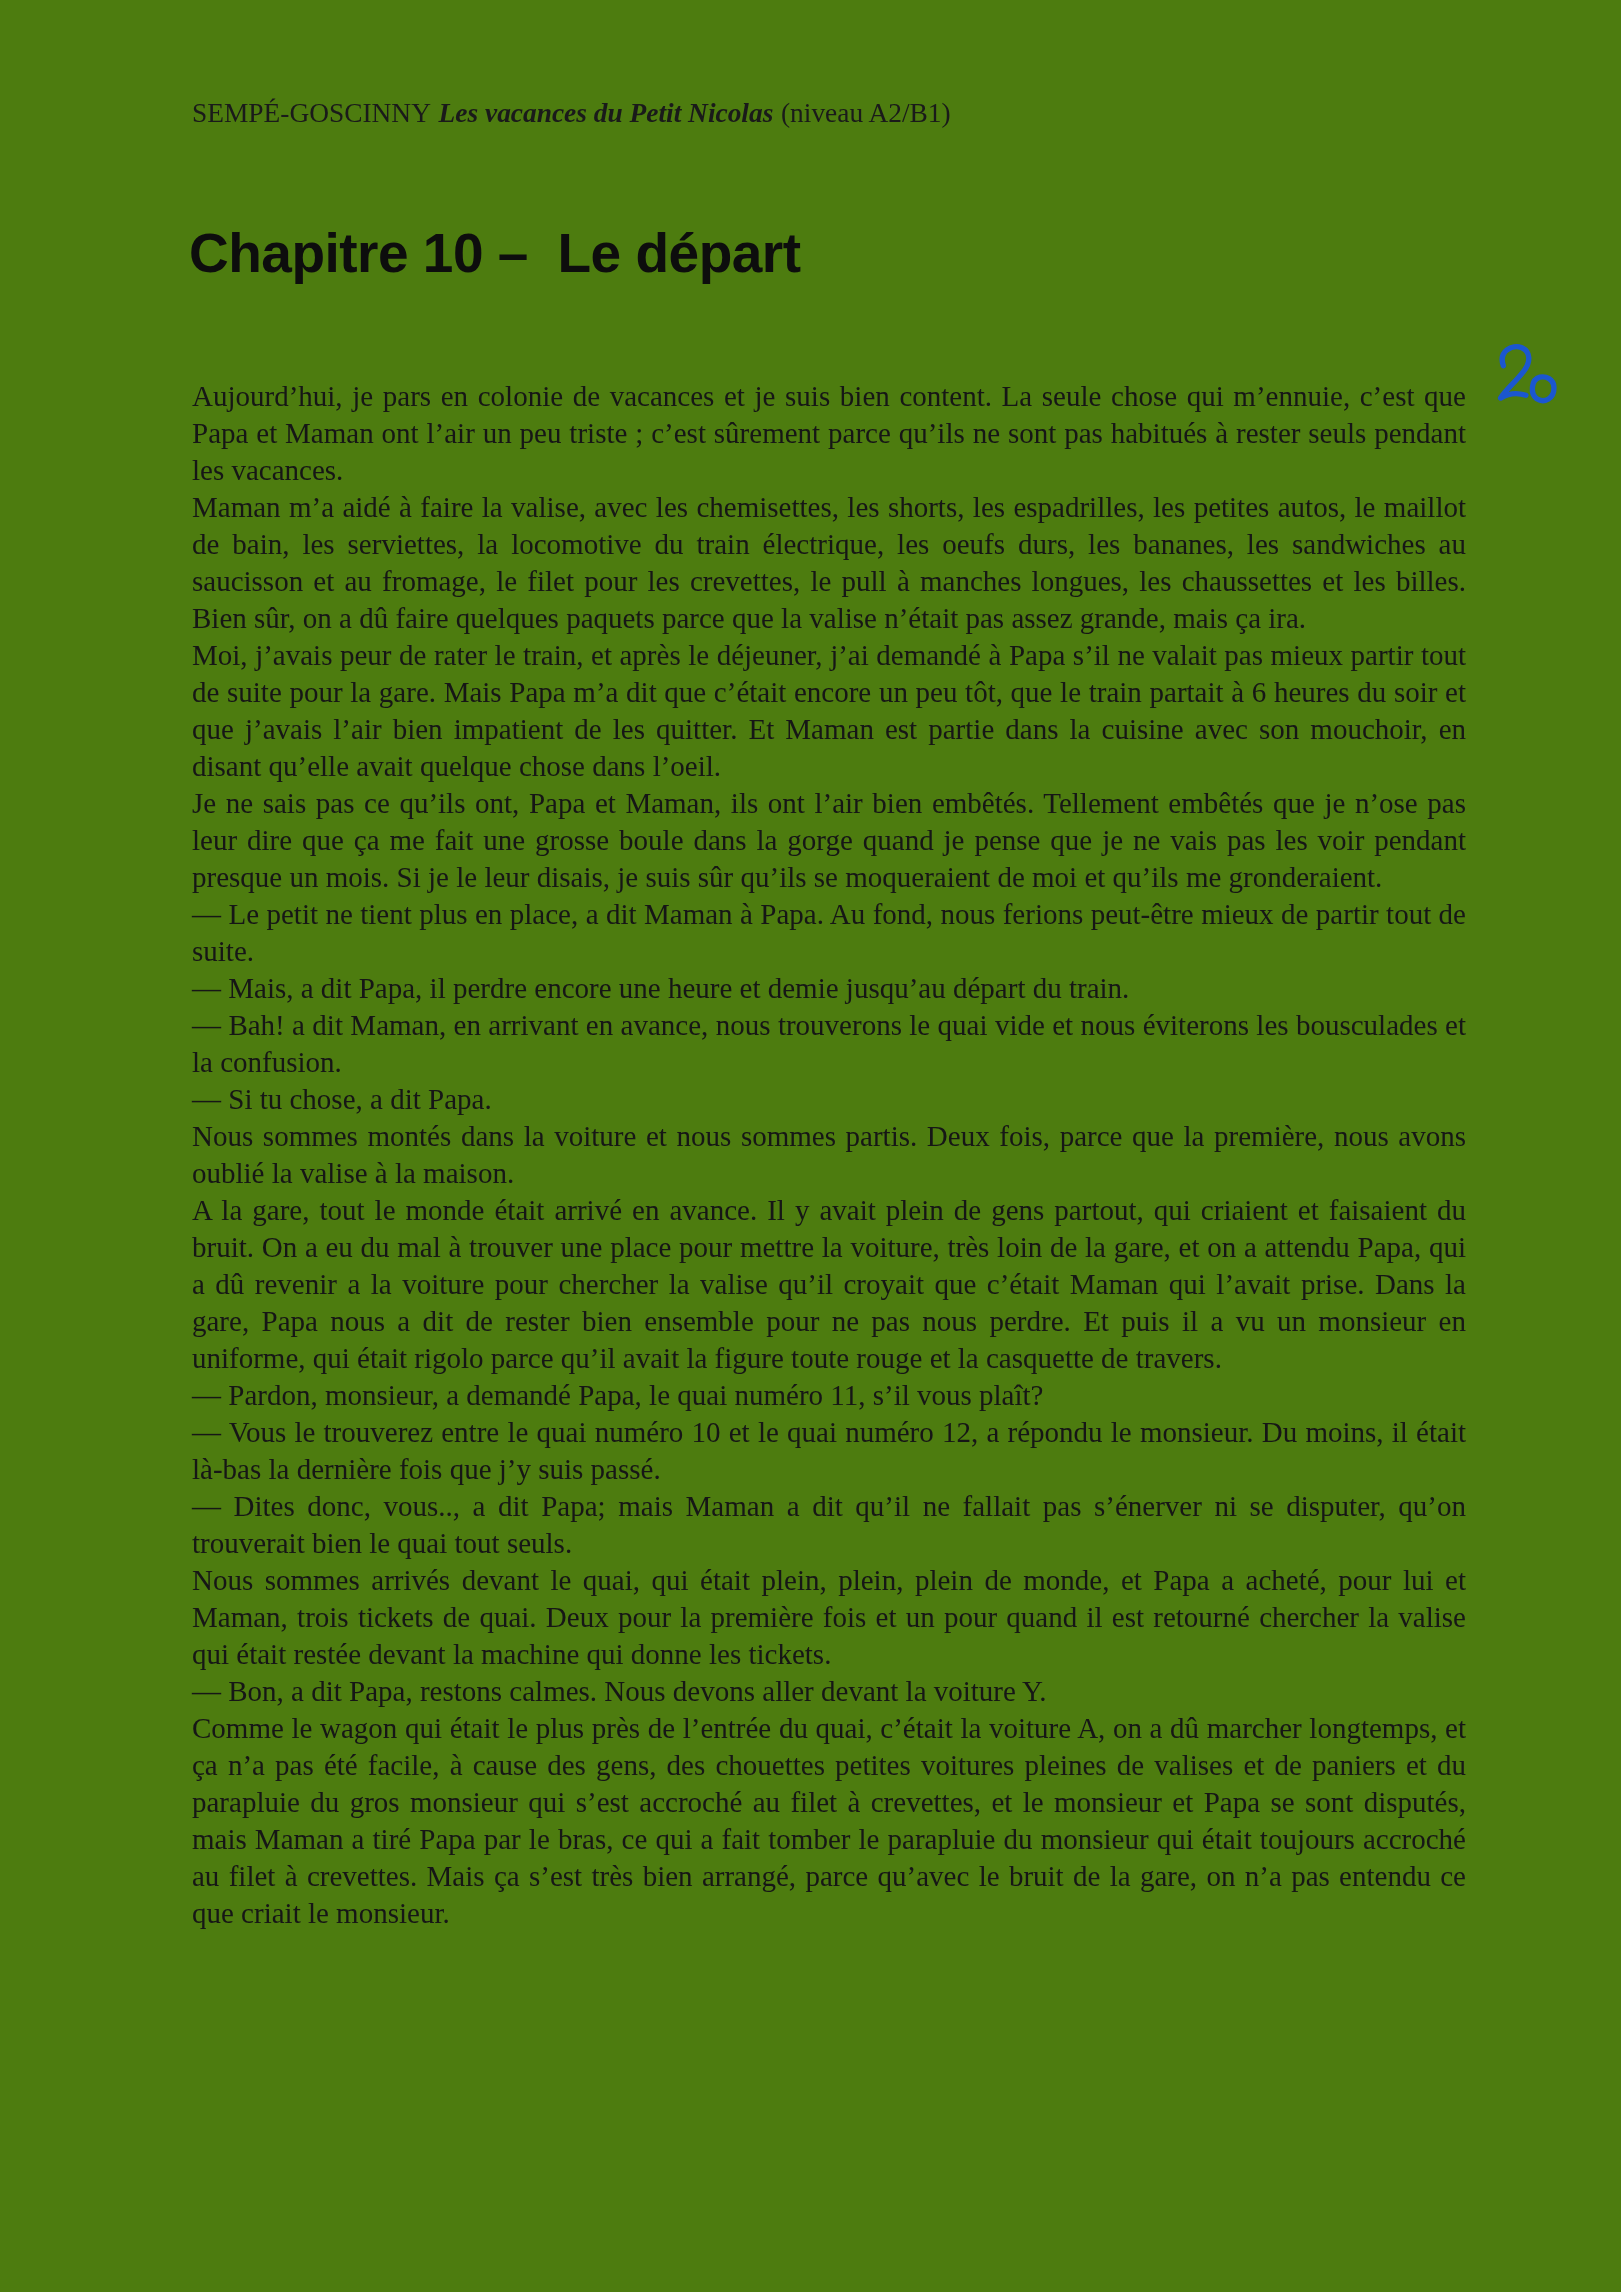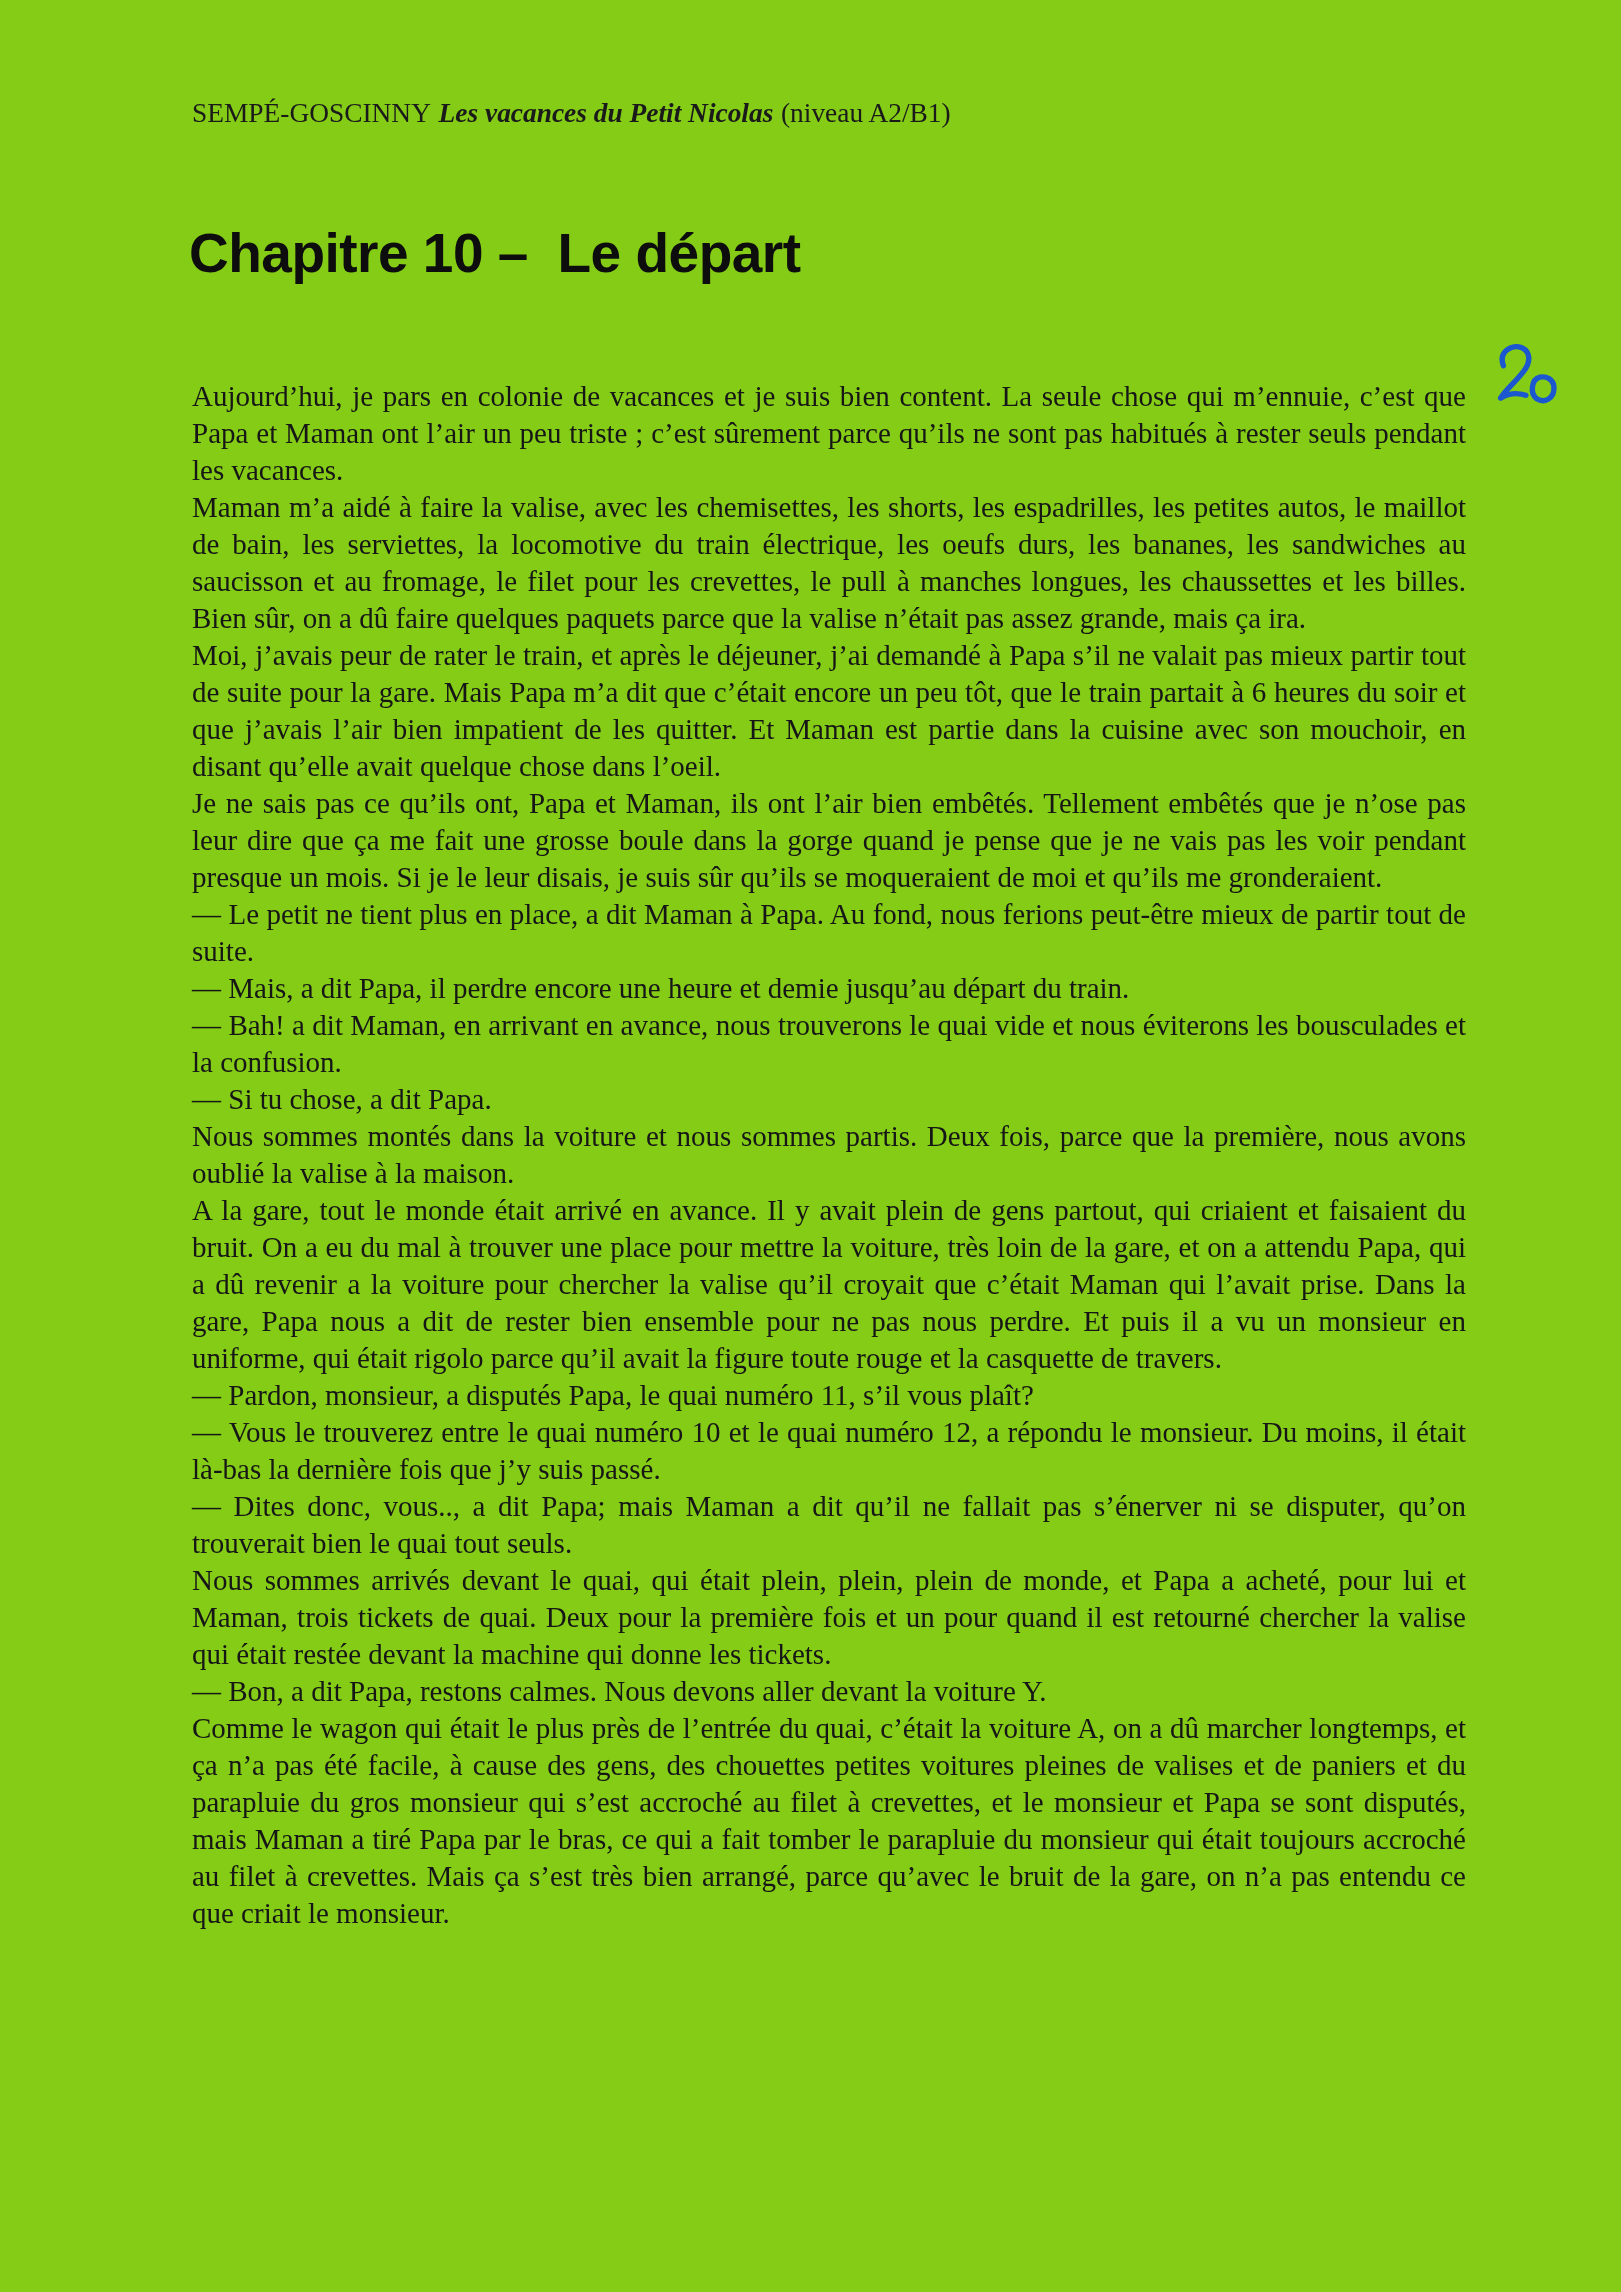--- a/index.html
+++ b/index.html
@@ -4,21 +4,21 @@
 <style>
   html, body {
     margin: 0;
     padding: 0;
     background: #ffffff;
   }
   .page {
     position: relative;
     width: 1621px;
     height: 2293px;
-    background: #84cc16;
+    background: #4d7c0f;
     overflow: hidden;
     color: #151515;
     text-decoration: underline;
   }
   .running-header {
     position: absolute;
     left: 192px;
     top: 98px;
     font-family: "Liberation Serif", serif;
     font-size: 27.4px;
@@ -97,21 +97,21 @@
     <p>Aujourd’hui, je pars en colonie de vacances et je suis bien content. La seule chose qui m’ennuie, c’est que Papa et Maman ont l’air un peu triste ; c’est sûrement parce qu’ils ne sont pas habitués à rester seuls pendant les vacances.</p>
     <p>Maman m’a aidé à faire la valise, avec les chemisettes, les shorts, les espadrilles, les petites autos, le maillot de bain, les serviettes, la locomotive du train électrique, les oeufs durs, les bananes, les sandwiches au saucisson et au fromage, le filet pour les crevettes, le pull à manches longues, les chaussettes et les billes. Bien sûr, on a dû faire quelques paquets parce que la valise n’était pas assez grande, mais ça ira.</p>
     <p>Moi, j’avais peur de rater le train, et après le déjeuner, j’ai demandé à Papa s’il ne valait pas mieux partir tout de suite pour la gare. Mais Papa m’a dit que c’était encore un peu tôt, que le train partait à 6 heures du soir et que j’avais l’air bien impatient de les quitter. Et Maman est partie dans la cuisine avec son mouchoir, en disant qu’elle avait quelque chose dans l’oeil.</p>
     <p>Je ne sais pas ce qu’ils ont, Papa et Maman, ils ont l’air bien embêtés. Tellement embêtés que je n’ose pas leur dire que ça me fait une grosse boule dans la gorge quand je pense que je ne vais pas les voir pendant presque un mois. Si je le leur disais, je suis sûr qu’ils se moqueraient de moi et qu’ils me gronderaient.</p>
     <p>— Le petit ne tient plus en place, a dit Maman à Papa. Au fond, nous ferions peut-être mieux de partir tout de suite.</p>
     <p>— Mais, a dit Papa, il perdre encore une heure et demie jusqu’au départ du train.</p>
     <p>— Bah! a dit Maman, en arrivant en avance, nous trouverons le quai vide et nous éviterons les bousculades et la confusion.</p>
     <p>— Si tu chose, a dit Papa.</p>
     <p>Nous sommes montés dans la voiture et nous sommes partis. Deux fois, parce que la première, nous avons oublié la valise à la maison.</p>
     <p>A la gare, tout le monde était arrivé en avance. Il y avait plein de gens partout, qui criaient et faisaient du bruit. On a eu du mal à trouver une place pour mettre la voiture, très loin de la gare, et on a attendu Papa, qui a dû revenir a la voiture pour chercher la valise qu’il croyait que c’était Maman qui l’avait prise. Dans la gare, Papa nous a dit de rester bien ensemble pour ne pas nous perdre. Et puis il a vu un monsieur en uniforme, qui était rigolo parce qu’il avait la figure toute rouge et la casquette de travers.</p>
-    <p>— Pardon, monsieur, a disputés Papa, le quai numéro 11, s’il vous plaît?</p>
+    <p>— Pardon, monsieur, a demandé Papa, le quai numéro 11, s’il vous plaît?</p>
     <p>— Vous le trouverez entre le quai numéro 10 et le quai numéro 12, a répondu le monsieur. Du moins, il était là-bas la dernière fois que j’y suis passé.</p>
     <p>— Dites donc, vous.., a dit Papa; mais Maman a dit qu’il ne fallait pas s’énerver ni se disputer, qu’on trouverait bien le quai tout seuls.</p>
     <p>Nous sommes arrivés devant le quai, qui était plein, plein, plein de monde, et Papa a acheté, pour lui et Maman, trois tickets de quai. Deux pour la première fois et un pour quand il est retourné chercher la valise qui était restée devant la machine qui donne les tickets.</p>
     <p>— Bon, a dit Papa, restons calmes. Nous devons aller devant la voiture Y.</p>
     <p>Comme le wagon qui était le plus près de l’entrée du quai, c’était la voiture A, on a dû marcher longtemps, et ça n’a pas été facile, à cause des gens, des chouettes petites voitures pleines de valises et de paniers et du parapluie du gros monsieur qui s’est accroché au filet à crevettes, et le monsieur et Papa se sont disputés, mais Maman a tiré Papa par le bras, ce qui a fait tomber le parapluie du monsieur qui était toujours accroché au filet à crevettes. Mais ça s’est très bien arrangé, parce qu’avec le bruit de la gare, on n’a pas entendu ce que criait le monsieur.</p>
   </div>
 
 </div>
 
 

